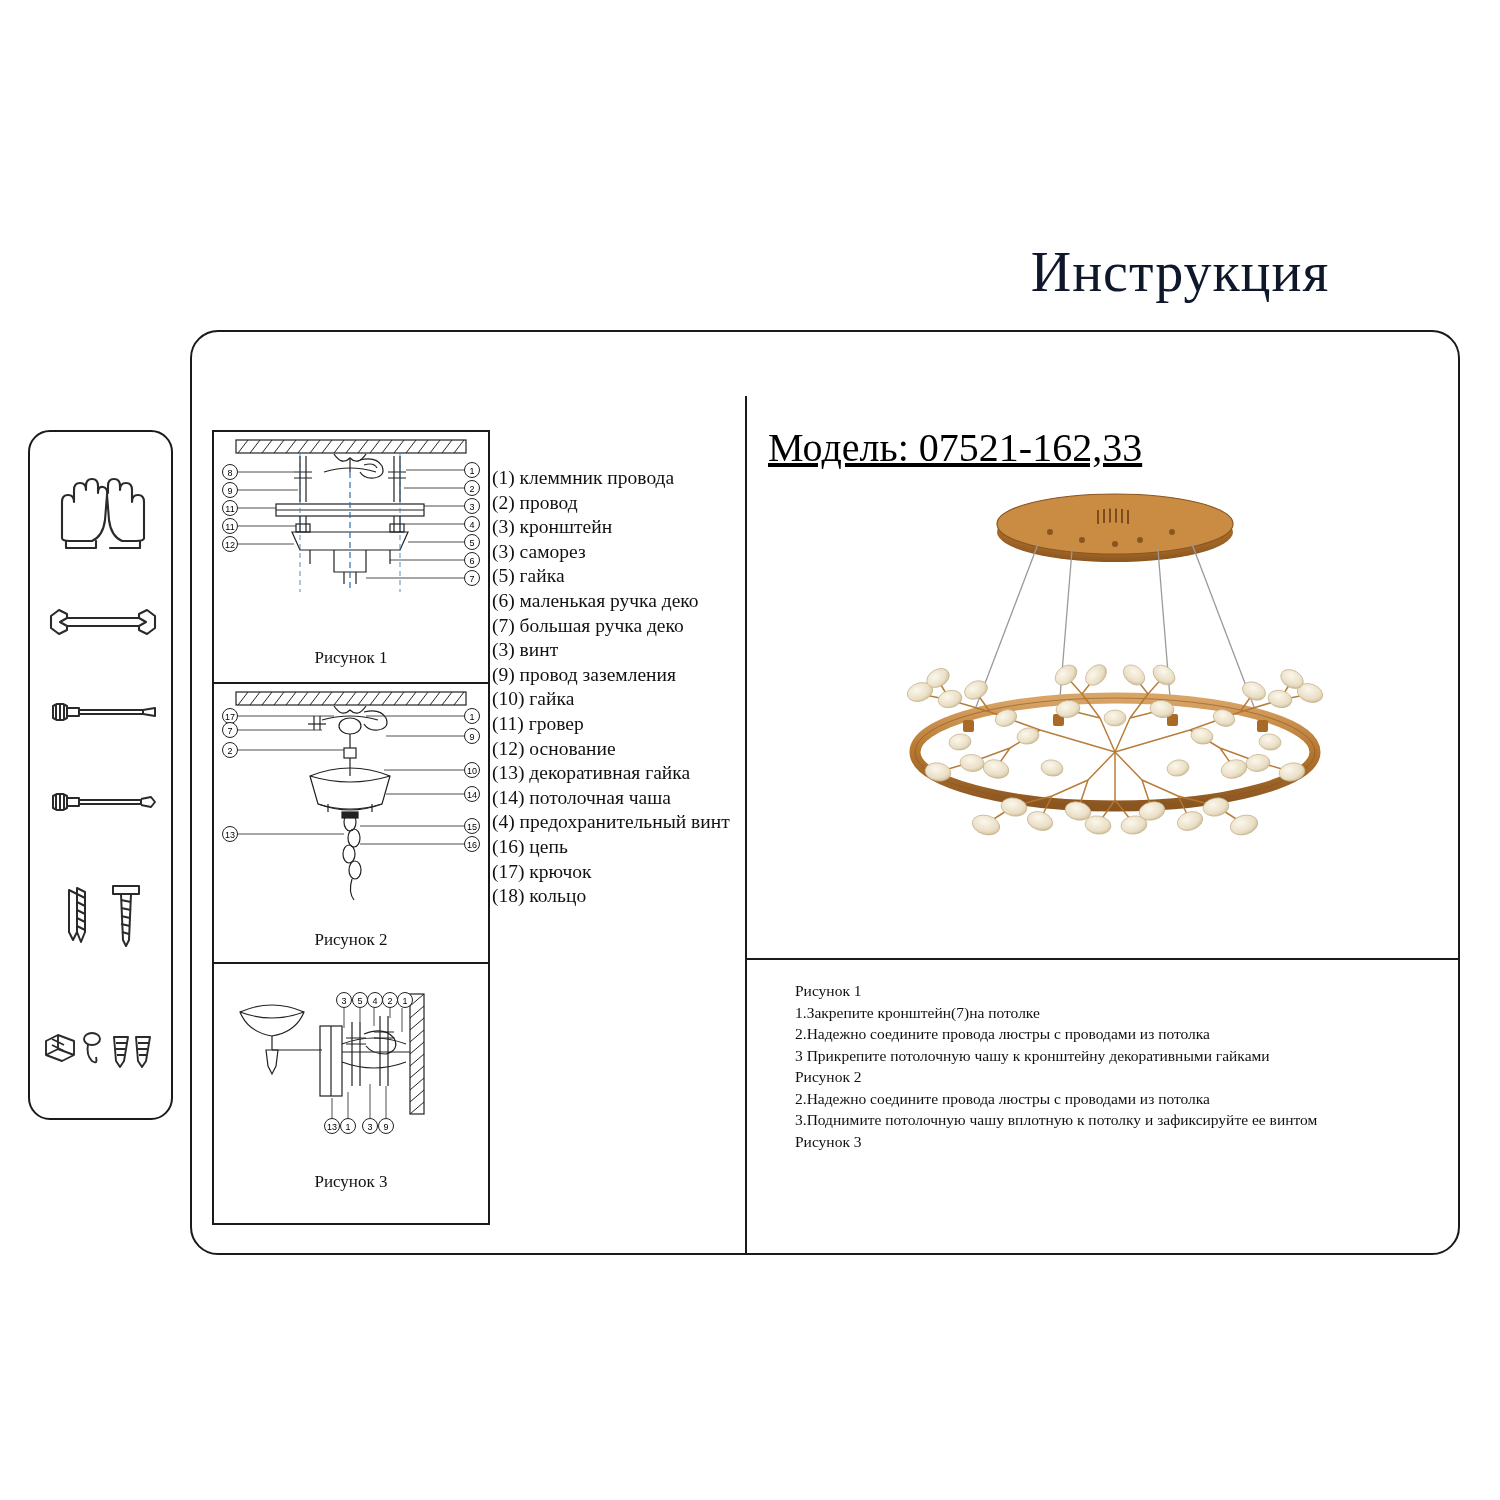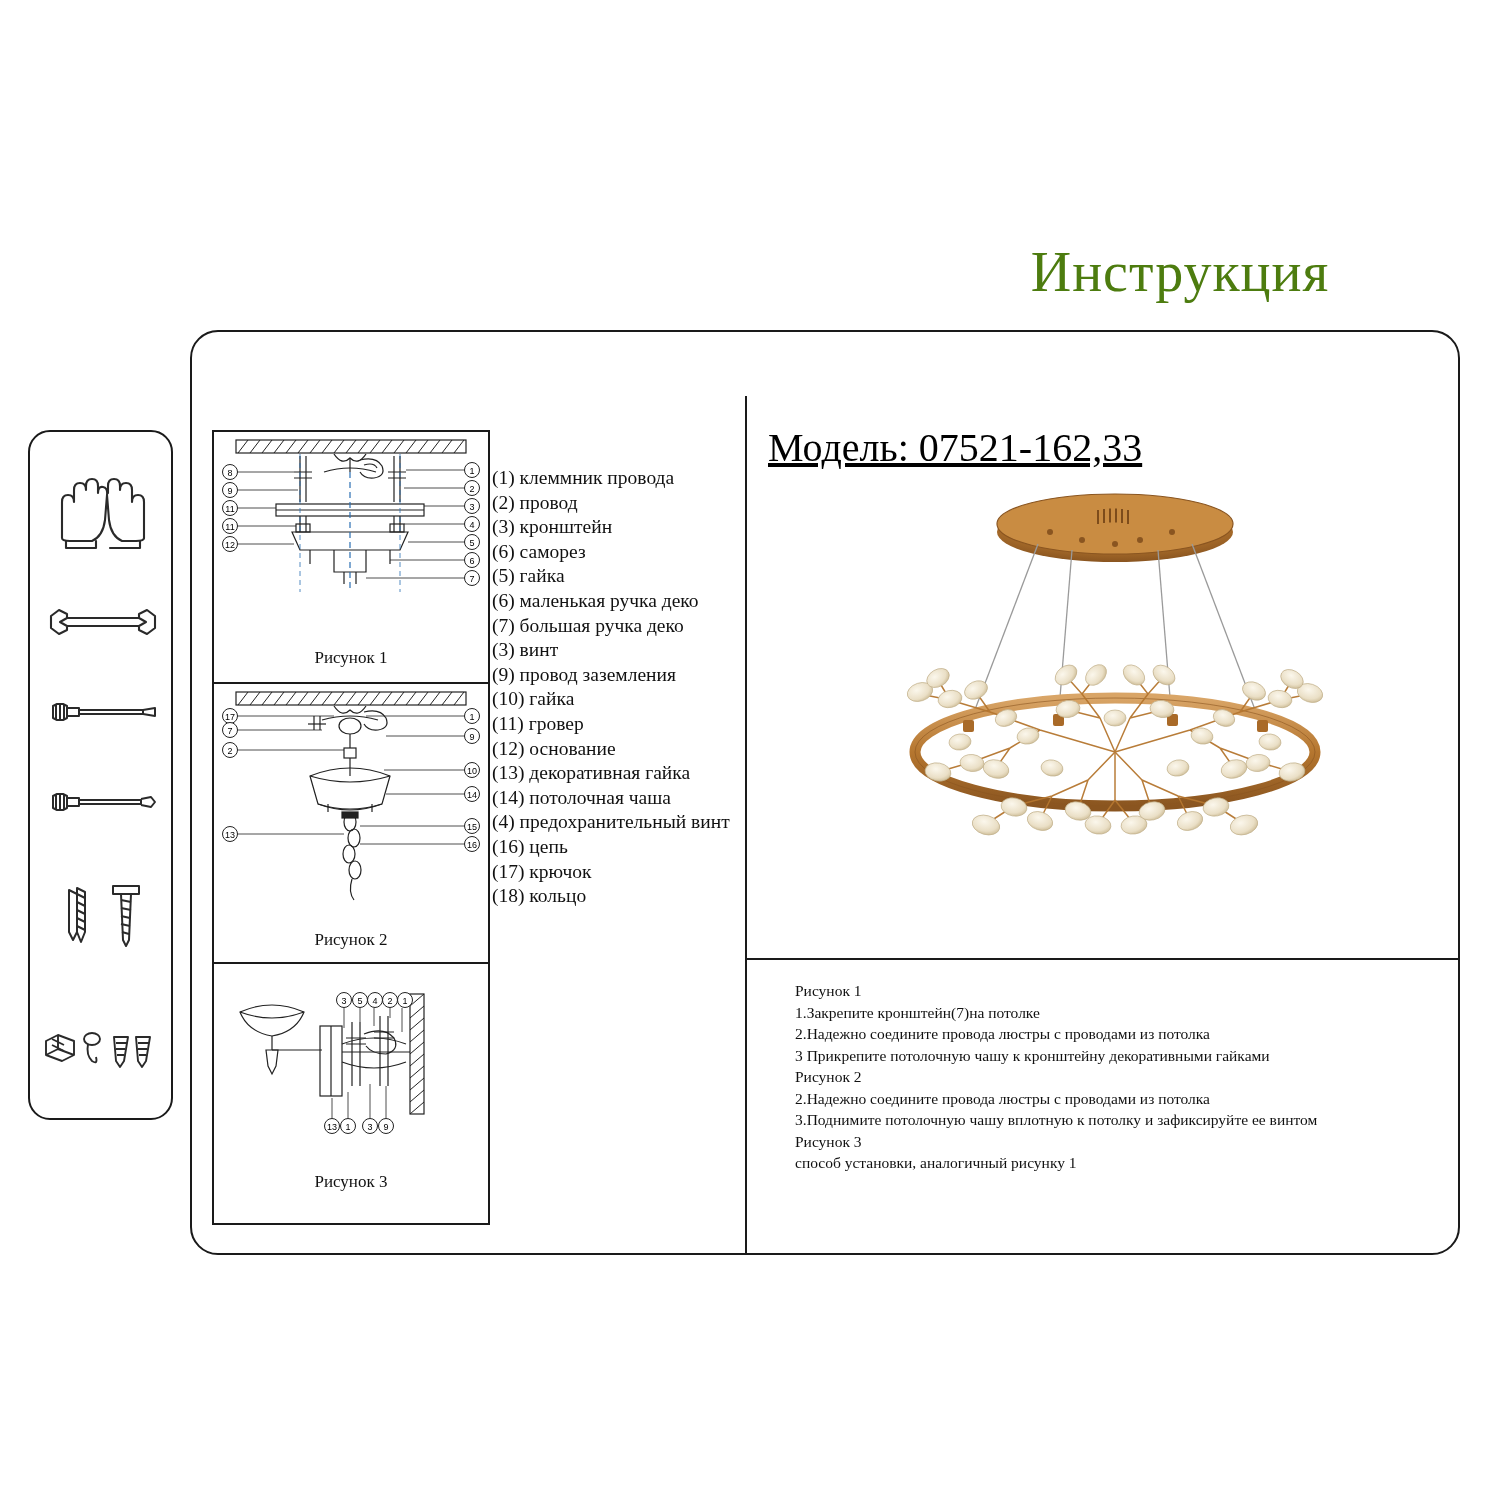--- a/index.html
+++ b/index.html
@@ -19,21 +19,21 @@
   
   #doc-title {
     position: absolute;
     left: 900px;
     top: 240px;
     width: 560px;
     text-align: center;
     font-size: 56px;
     letter-spacing: 1px;
     font-family: "Liberation Serif", serif;
-    color: #4d7c0f;
+    color: #0f172a;
   }
 
   
   #tools-panel {
     position: absolute;
     left: 28px;
     top: 430px;
     width: 145px;
     height: 690px;
     border: 2px solid #1a1a1a;
@@ -409,21 +409,21 @@
     <circle cx="172" cy="160" r="7.5" fill="#fff" stroke="#222" stroke-width="1"></circle>
       <text x="172" y="163.5">9</text>
   </g>
 </svg>
 <div class="fig-caption" style="left:212px;top:1172px;">Рисунок 3</div>
 
 <div id="legend">
   <div>(1) клеммник провода</div>
   <div>(2) провод</div>
   <div>(3) кронштейн</div>
-  <div>(6) саморез</div>
+  <div>(3) саморез</div>
   <div>(5) гайка</div>
   <div>(6) маленькая ручка деко</div>
   <div>(7) большая ручка деко</div>
   <div>(3) винт</div>
   <div>(9) провод заземления</div>
   <div>(10) гайка</div>
   <div>(11) гровер</div>
   <div>(12) основание</div>
   <div>(13) декоративная гайка</div>
   <div>(14) потолочная чаша</div>
@@ -543,14 +543,13 @@
 
 <div id="instructions">
   <div>Рисунок 1</div>
   <div>1.Закрепите кронштейн(7)на потолке</div>
   <div>2.Надежно соедините провода люстры с проводами из потолка</div>
   <div>3 Прикрепите потолочную чашу к кронштейну декоративными гайками</div>
   <div>Рисунок 2</div>
   <div>2.Надежно соедините провода люстры с проводами из потолка</div>
   <div>3.Поднимите потолочную чашу вплотную к потолку и зафиксируйте ее винтом</div>
   <div>Рисунок 3</div>
-  <div>способ установки, аналогичный рисунку 1</div>
 </div>
 
 </body></html>

